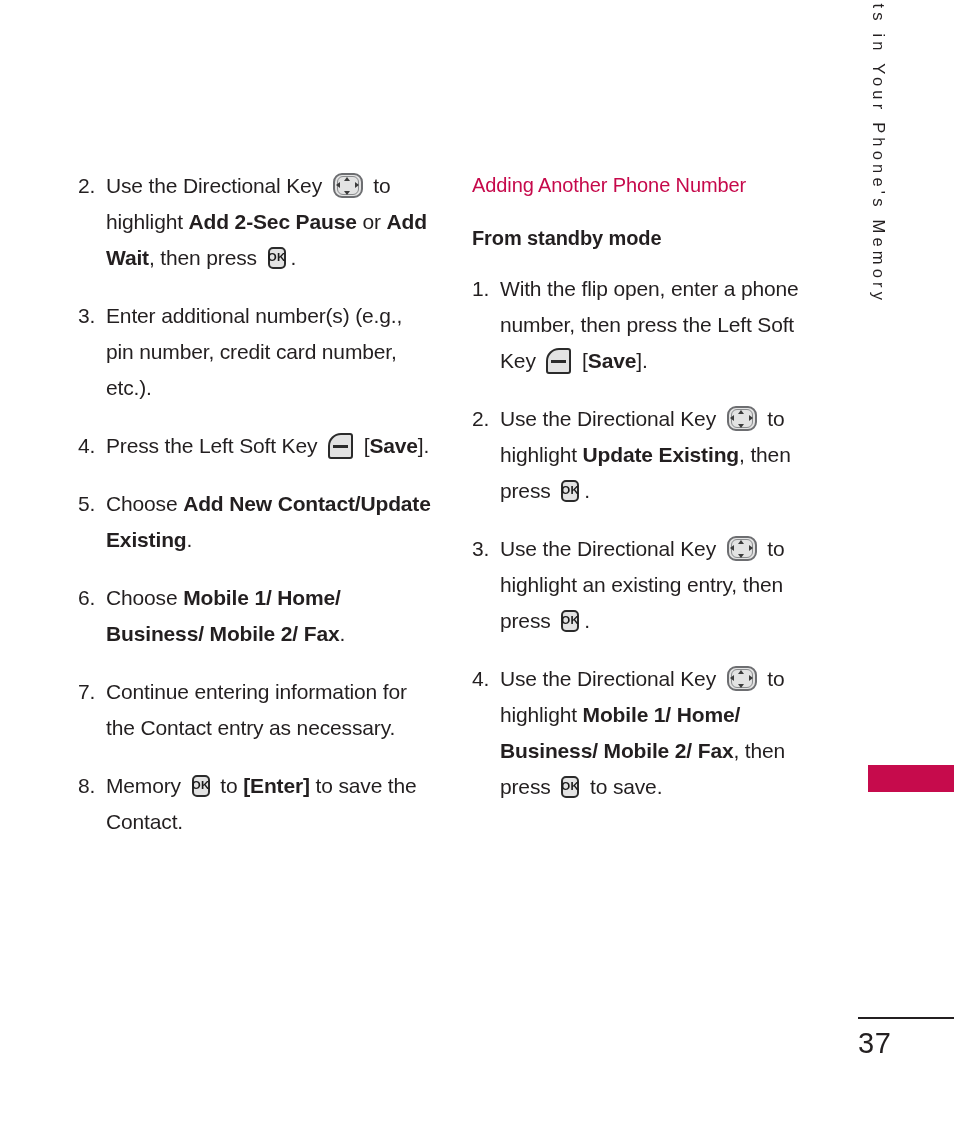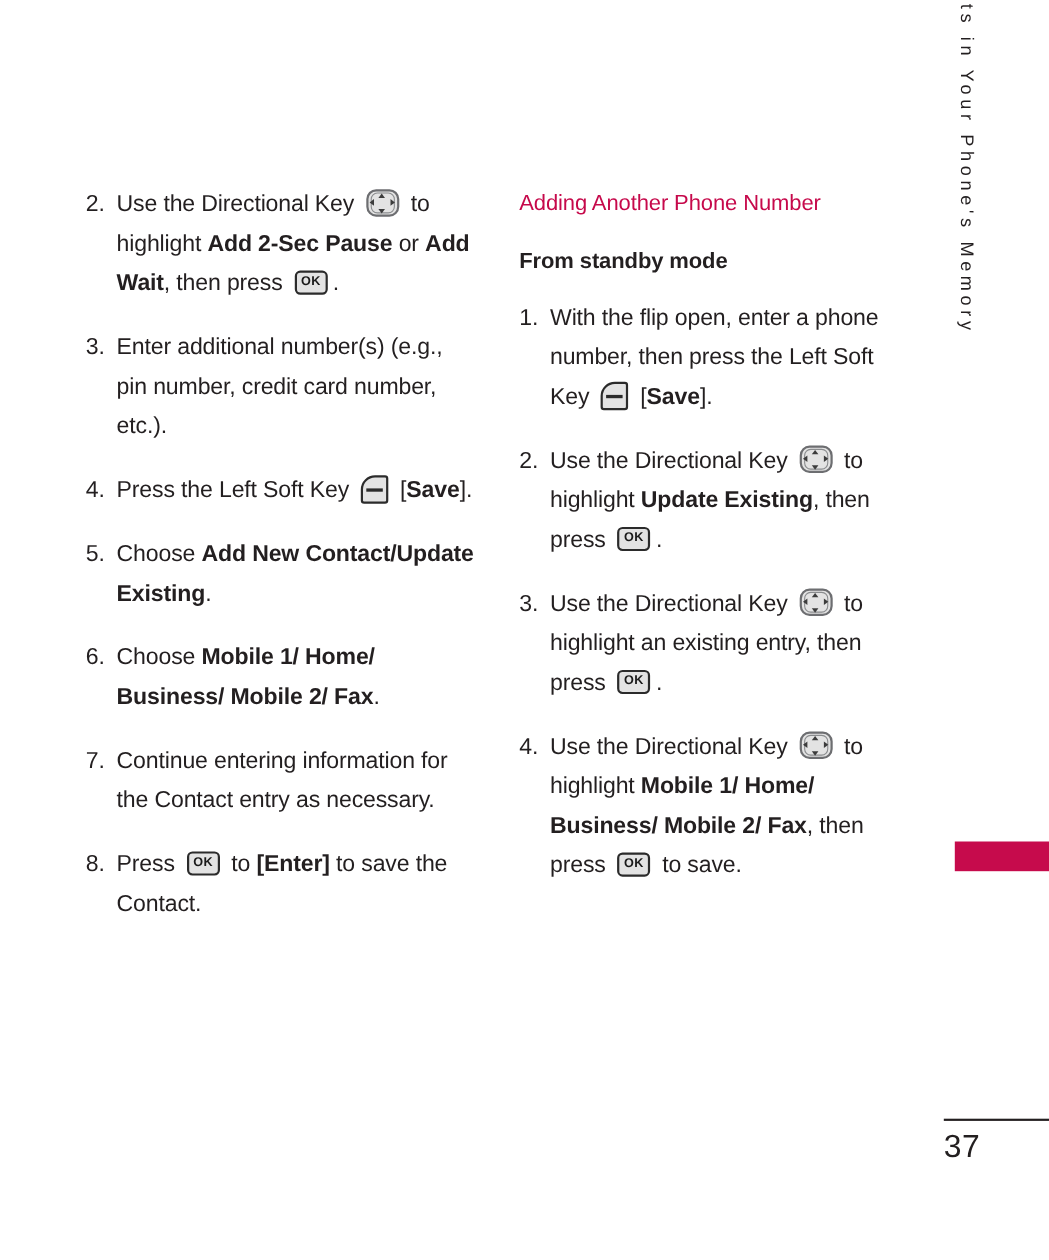--- a/index.html
+++ b/index.html
@@ -123,21 +123,21 @@
   }
   .key-dir .ar-r {
     top: 50%; right: 3.5px; margin-top: -3.5px;
     border-top: 3.5px solid transparent;
     border-bottom: 3.5px solid transparent;
     border-left: 4.5px solid #3c3c3c;
   }
 
   
   .key-ok {
-    width: 30px;
+    width: 18px;
     height: 22px;
     vertical-align: -4px;
   }
   .key-ok .pad {
     position: absolute;
     inset: 0;
     border: 2.5px solid #2b2b2b;
     border-radius: 5px;
     background: #e3e3e3;
     box-sizing: border-box;
@@ -227,21 +227,21 @@
 <div class="page">
 
   <div class="col col-left">
     <ol class="steps" id="left-steps">
         <li><span class="num">2.</span><span>Use the Directional Key </span><span class="key key-dir"><span class="pad"></span><span class="inner"></span><span class="ar ar-u"></span><span class="ar ar-d"></span><span class="ar ar-l"></span><span class="ar ar-r"></span></span><span> to highlight </span><span class="b">Add 2-Sec Pause</span><span> or </span><span class="b">Add Wait</span><span>, then press </span><span class="key key-ok"><span class="pad"></span><span class="lbl">OK</span></span><span>.</span></li>
         <li><span class="num">3.</span><span>Enter additional number(s) (e.g., pin number, credit card number, etc.).</span></li>
         <li><span class="num">4.</span><span>Press the Left Soft Key </span><span class="key key-soft"><span class="pad"></span><span class="dash"></span></span><span> [</span><span class="b">Save</span><span>].</span></li>
         <li><span class="num">5.</span><span>Choose </span><span class="b">Add New Contact/Update Existing</span><span>.</span></li>
         <li><span class="num">6.</span><span>Choose </span><span class="b">Mobile 1/ Home/ Business/ Mobile 2/ Fax</span><span>.</span></li>
         <li><span class="num">7.</span><span>Continue entering information for the Contact entry as necessary.</span></li>
-        <li><span class="num">8.</span><span>Press </span><span class="key key-ok"><span class="pad"></span><span class="lbl">OK</span></span><span> to </span><span class="b">[Enter]</span><span> to save the Contact.</span></li>
+        <li><span class="num">8.</span><span>Memory </span><span class="key key-ok"><span class="pad"></span><span class="lbl">OK</span></span><span> to </span><span class="b">[Enter]</span><span> to save the Contact.</span></li>
       </ol>
   </div>
 
   <div class="col col-right">
     <h1 class="section-title" style="color: rgb(198, 9, 75);">Adding Another Phone Number</h1>
     <h2 class="sub-title">From standby mode</h2>
     <ol class="steps" id="right-steps">
         <li><span class="num">1.</span><span>With the flip open, enter a phone number, then press the Left Soft Key </span><span class="key key-soft"><span class="pad"></span><span class="dash"></span></span><span> [</span><span class="b">Save</span><span>].</span></li>
         <li><span class="num">2.</span><span>Use the Directional Key </span><span class="key key-dir"><span class="pad"></span><span class="inner"></span><span class="ar ar-u"></span><span class="ar ar-d"></span><span class="ar ar-l"></span><span class="ar ar-r"></span></span><span> to highlight </span><span class="b">Update Existing</span><span>, then press </span><span class="key key-ok"><span class="pad"></span><span class="lbl">OK</span></span><span>.</span></li>
         <li><span class="num">3.</span><span>Use the Directional Key </span><span class="key key-dir"><span class="pad"></span><span class="inner"></span><span class="ar ar-u"></span><span class="ar ar-d"></span><span class="ar ar-l"></span><span class="ar ar-r"></span></span><span> to highlight an existing entry, then press </span><span class="key key-ok"><span class="pad"></span><span class="lbl">OK</span></span><span>.</span></li>

